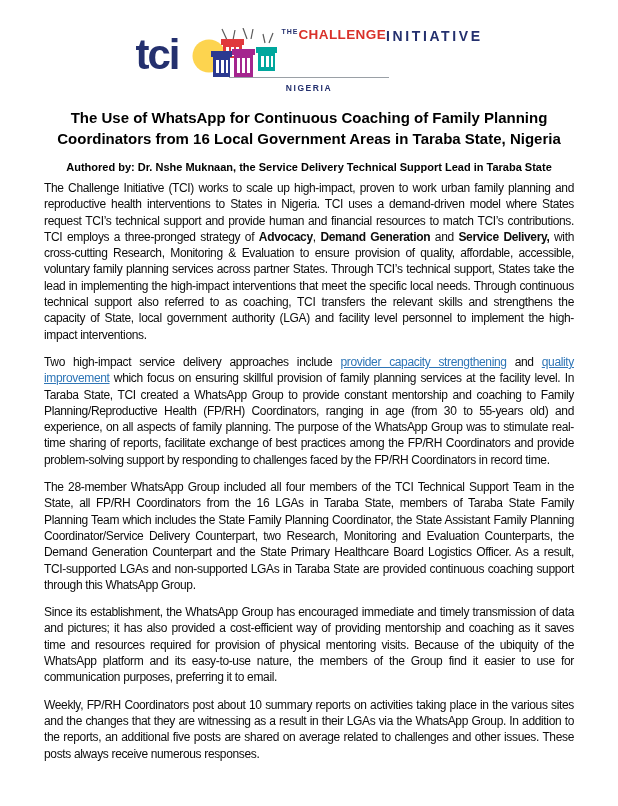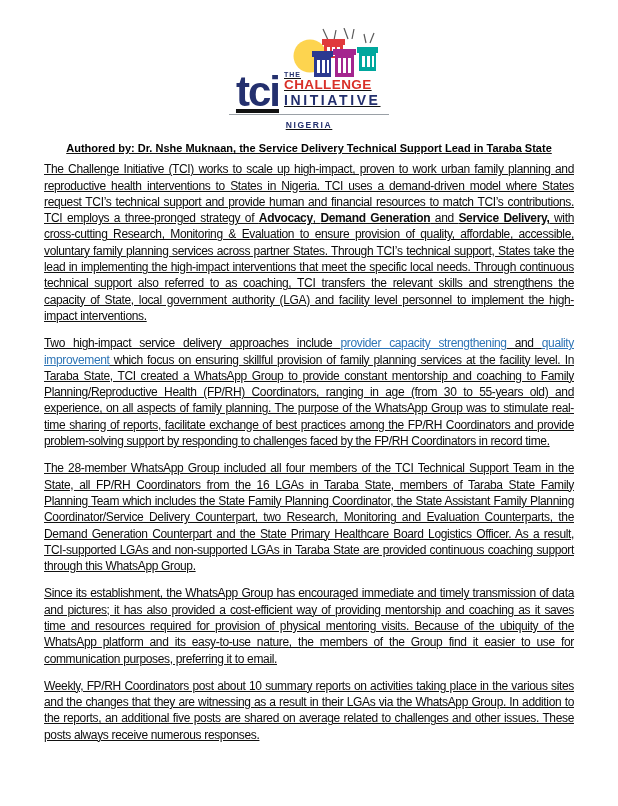--- a/index.html
+++ b/index.html
@@ -1,30 +1,30 @@
 <!DOCTYPE html>
 <html style="--navy: #24306e; --brand-red: #d93029; --link: #2e75b6;"><head>
 <meta charset="utf-8">
 <style>
   * { box-sizing: border-box; margin: 0; padding: 0; }
   html, body { background: #ffffff; }
   body { width: 618px; height: 806px; font-family: "Liberation Sans", sans-serif; }
   .page {
     position: relative; width: 618px; height: 806px;
-    background: #ffffff; overflow: hidden; color: #111; text-decoration: underline;
+    background: #ffffff; overflow: hidden; color: #111;
   }
 
   
   .logo { width: 160px; margin: 28px auto 0; }
   .logo-main { display: flex; justify-content: center; align-items: flex-end; }
   .tci {
     font-size: 42px; font-weight: bold; color: var(--navy, #24306e);
     letter-spacing: -2px; line-height: 0.72; padding-bottom: 1px;
   }
-  .logo-right { display: flex; flex-direction: column; align-items: flex-start; margin-left: 5px; }
+  .logo-right { display: flex; align-items: flex-start; margin-left: 5px; }
   .buildings { margin-bottom: -7px; margin-left: 6px; }
   .logo-the  { font-size: 7px;  font-weight: bold; color: var(--navy, #24306e); letter-spacing: 1px; }
   .logo-challenge { font-size: 13.5px; font-weight: bold; color: var(--brand-red, #d93029); letter-spacing: 0.4px; line-height: 1.05; }
   .logo-initiative { font-size: 14px; font-weight: bold; color: var(--navy, #24306e); letter-spacing: 2.6px; line-height: 1.15; }
   .logo-rule { border-top: 1px solid #9aa0a6; margin-top: 6px; width: 100%; }
   .logo-country {
     text-align: center; font-size: 8.5px; font-weight: bold;
     color: var(--navy, #24306e); letter-spacing: 1.6px; margin-top: 5px;
   }
 
@@ -94,20 +94,21 @@
         </svg>
         <span class="logo-the">THE</span>
         <span class="logo-challenge">CHALLENGE</span>
         <span class="logo-initiative">INITIATIVE</span>
       </span>
     </div>
     <div class="logo-rule"></div>
     <div class="logo-country">NIGERIA</div>
   </div>
 
+  <h1 class="title">The Use of WhatsApp for Continuous Coaching of Family Planning Coordinators from 16 Local Government Areas in Taraba State, Nigeria</h1>
   <div class="byline">Authored by: Dr. Nshe Muknaan, the Service Delivery Technical Support Lead in Taraba State</div>
 
   <div class="article">
       <p><span>The Challenge Initiative (TCI) works to scale up high-impact, proven to work urban family planning and reproductive health interventions to States in Nigeria. TCI uses a demand-driven model where States request TCI’s technical support and provide human and financial resources to match TCI’s contributions. TCI employs a three-pronged strategy of </span><span class="b">Advocacy</span><span>, </span><span class="b">Demand Generation</span><span> and </span><span class="b">Service Delivery,</span><span> with cross-cutting Research, Monitoring &amp; Evaluation to ensure provision of quality, affordable, accessible, voluntary family planning services across partner States. Through TCI’s technical support, States take the lead in implementing the high-impact interventions that meet the specific local needs. Through continuous technical support also referred to as coaching, TCI transfers the relevant skills and strengthens the capacity of State, local government authority (LGA) and facility level personnel to implement the high-impact interventions.</span></p>
       <p><span>Two high-impact service delivery approaches include </span><a href="#">provider capacity strengthening</a><span> and </span><a href="#">quality improvement</a><span> which focus on ensuring skillful provision of family planning services at the facility level. In Taraba State, TCI created a WhatsApp Group to provide constant mentorship and coaching to Family Planning/Reproductive Health (FP/RH) Coordinators, ranging in age (from 30 to 55-years old) and experience, on all aspects of family planning. The purpose of the WhatsApp Group was to stimulate real-time sharing of reports, facilitate exchange of best practices among the FP/RH Coordinators and provide problem-solving support by responding to challenges faced by the FP/RH Coordinators in record time.</span></p>
       <p><span>The 28-member WhatsApp Group included all four members of the TCI Technical Support Team in the State, all FP/RH Coordinators from the 16 LGAs in Taraba State, members of Taraba State Family Planning Team which includes the State Family Planning Coordinator, the State Assistant Family Planning Coordinator/Service Delivery Counterpart, two Research, Monitoring and Evaluation Counterparts, the Demand Generation Counterpart and the State Primary Healthcare Board Logistics Officer. As a result, TCI-supported LGAs and non-supported LGAs in Taraba State are provided continuous coaching support through this WhatsApp Group.</span></p>
       <p><span>Since its establishment, the WhatsApp Group has encouraged immediate and timely transmission of data and pictures; it has also provided a cost-efficient way of providing mentorship and coaching as it saves time and resources required for provision of physical mentoring visits. Because of the ubiquity of the WhatsApp platform and its easy-to-use nature, the members of the Group find it easier to use for communication purposes, preferring it to email.</span></p>
       <p><span>Weekly, FP/RH Coordinators post about 10 summary reports on activities taking place in the various sites and the changes that they are witnessing as a result in their LGAs via the WhatsApp Group. In addition to the reports, an additional five posts are shared on average related to challenges and other issues. These posts always receive numerous responses.</span></p>
     </div>
 

